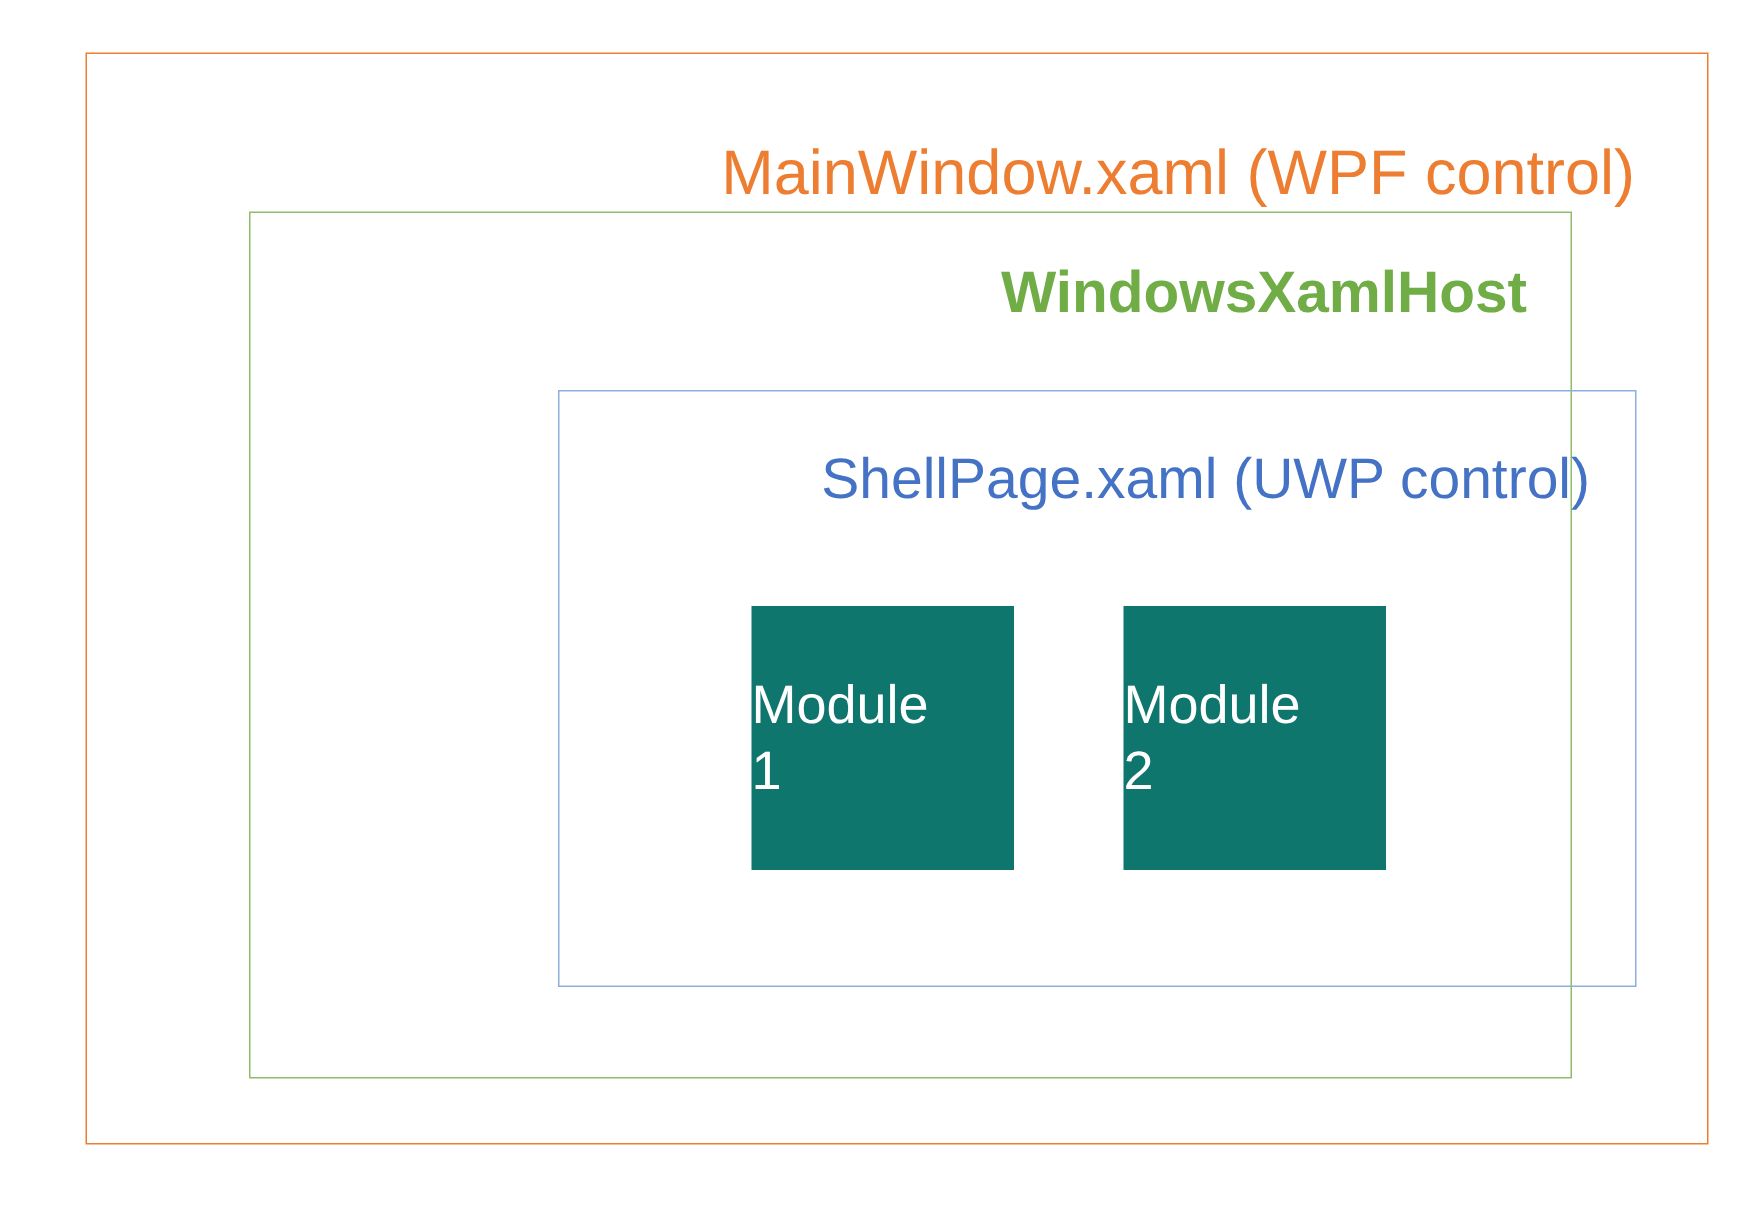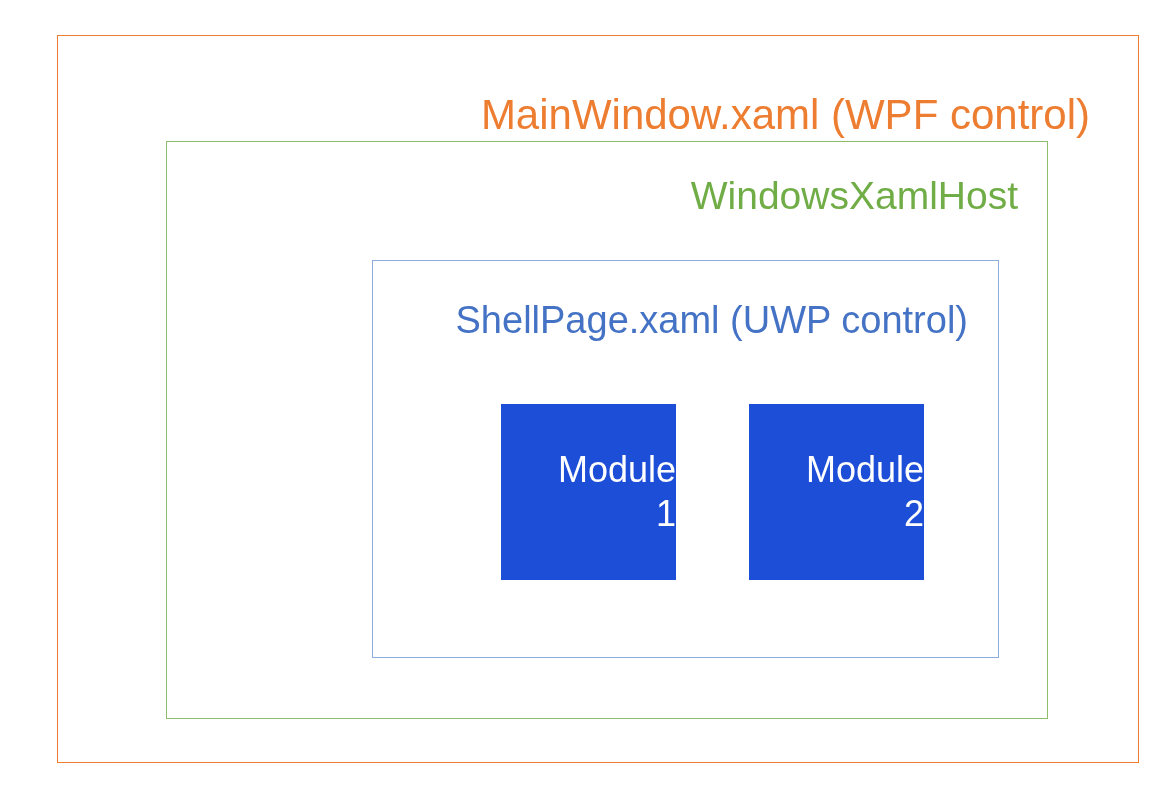--- a/index.html
+++ b/index.html
@@ -37,28 +37,29 @@
   
   .box-xamlhost {
     position: absolute;
     left: 166px;
     top: 141px;
     width: 882px;
     height: 578px;
     box-sizing: border-box;
     border: 1.5px solid #8FBC6B;
     background: transparent;
+    font-weight: bold;
   }
 
   
   .box-shellpage {
     position: absolute;
     left: 372px;
     top: 260px;
-    width: 627px;
+    width: 719px;
     height: 398px;
     box-sizing: border-box;
     border: 1.5px solid #8CAEDC;
     background: transparent;
   }
 
   
   .label {
     position: absolute;
     white-space: nowrap;
@@ -81,25 +82,25 @@
     top: 40px;
     font-size: 38px;
     color: #4472C4;
   }
 
   
   .module {
     position: absolute;
     width: 175px;
     height: 176px;
-    background: #1d4ed8;
+    background: #0f766e;
     color: #ffffff;
     display: flex;
     flex-direction: column;
-    align-items: flex-end;
+    align-items: flex-start;
     justify-content: center;
     font-size: 36px;
     line-height: 1.22;
     text-align: center;
     box-sizing: border-box;
   }
   .module-1 { left: 501px; top: 404px; }
   .module-2 { left: 749px; top: 404px; }
   .module .m-name { display: block; }
   .module .m-num  { display: block; }

